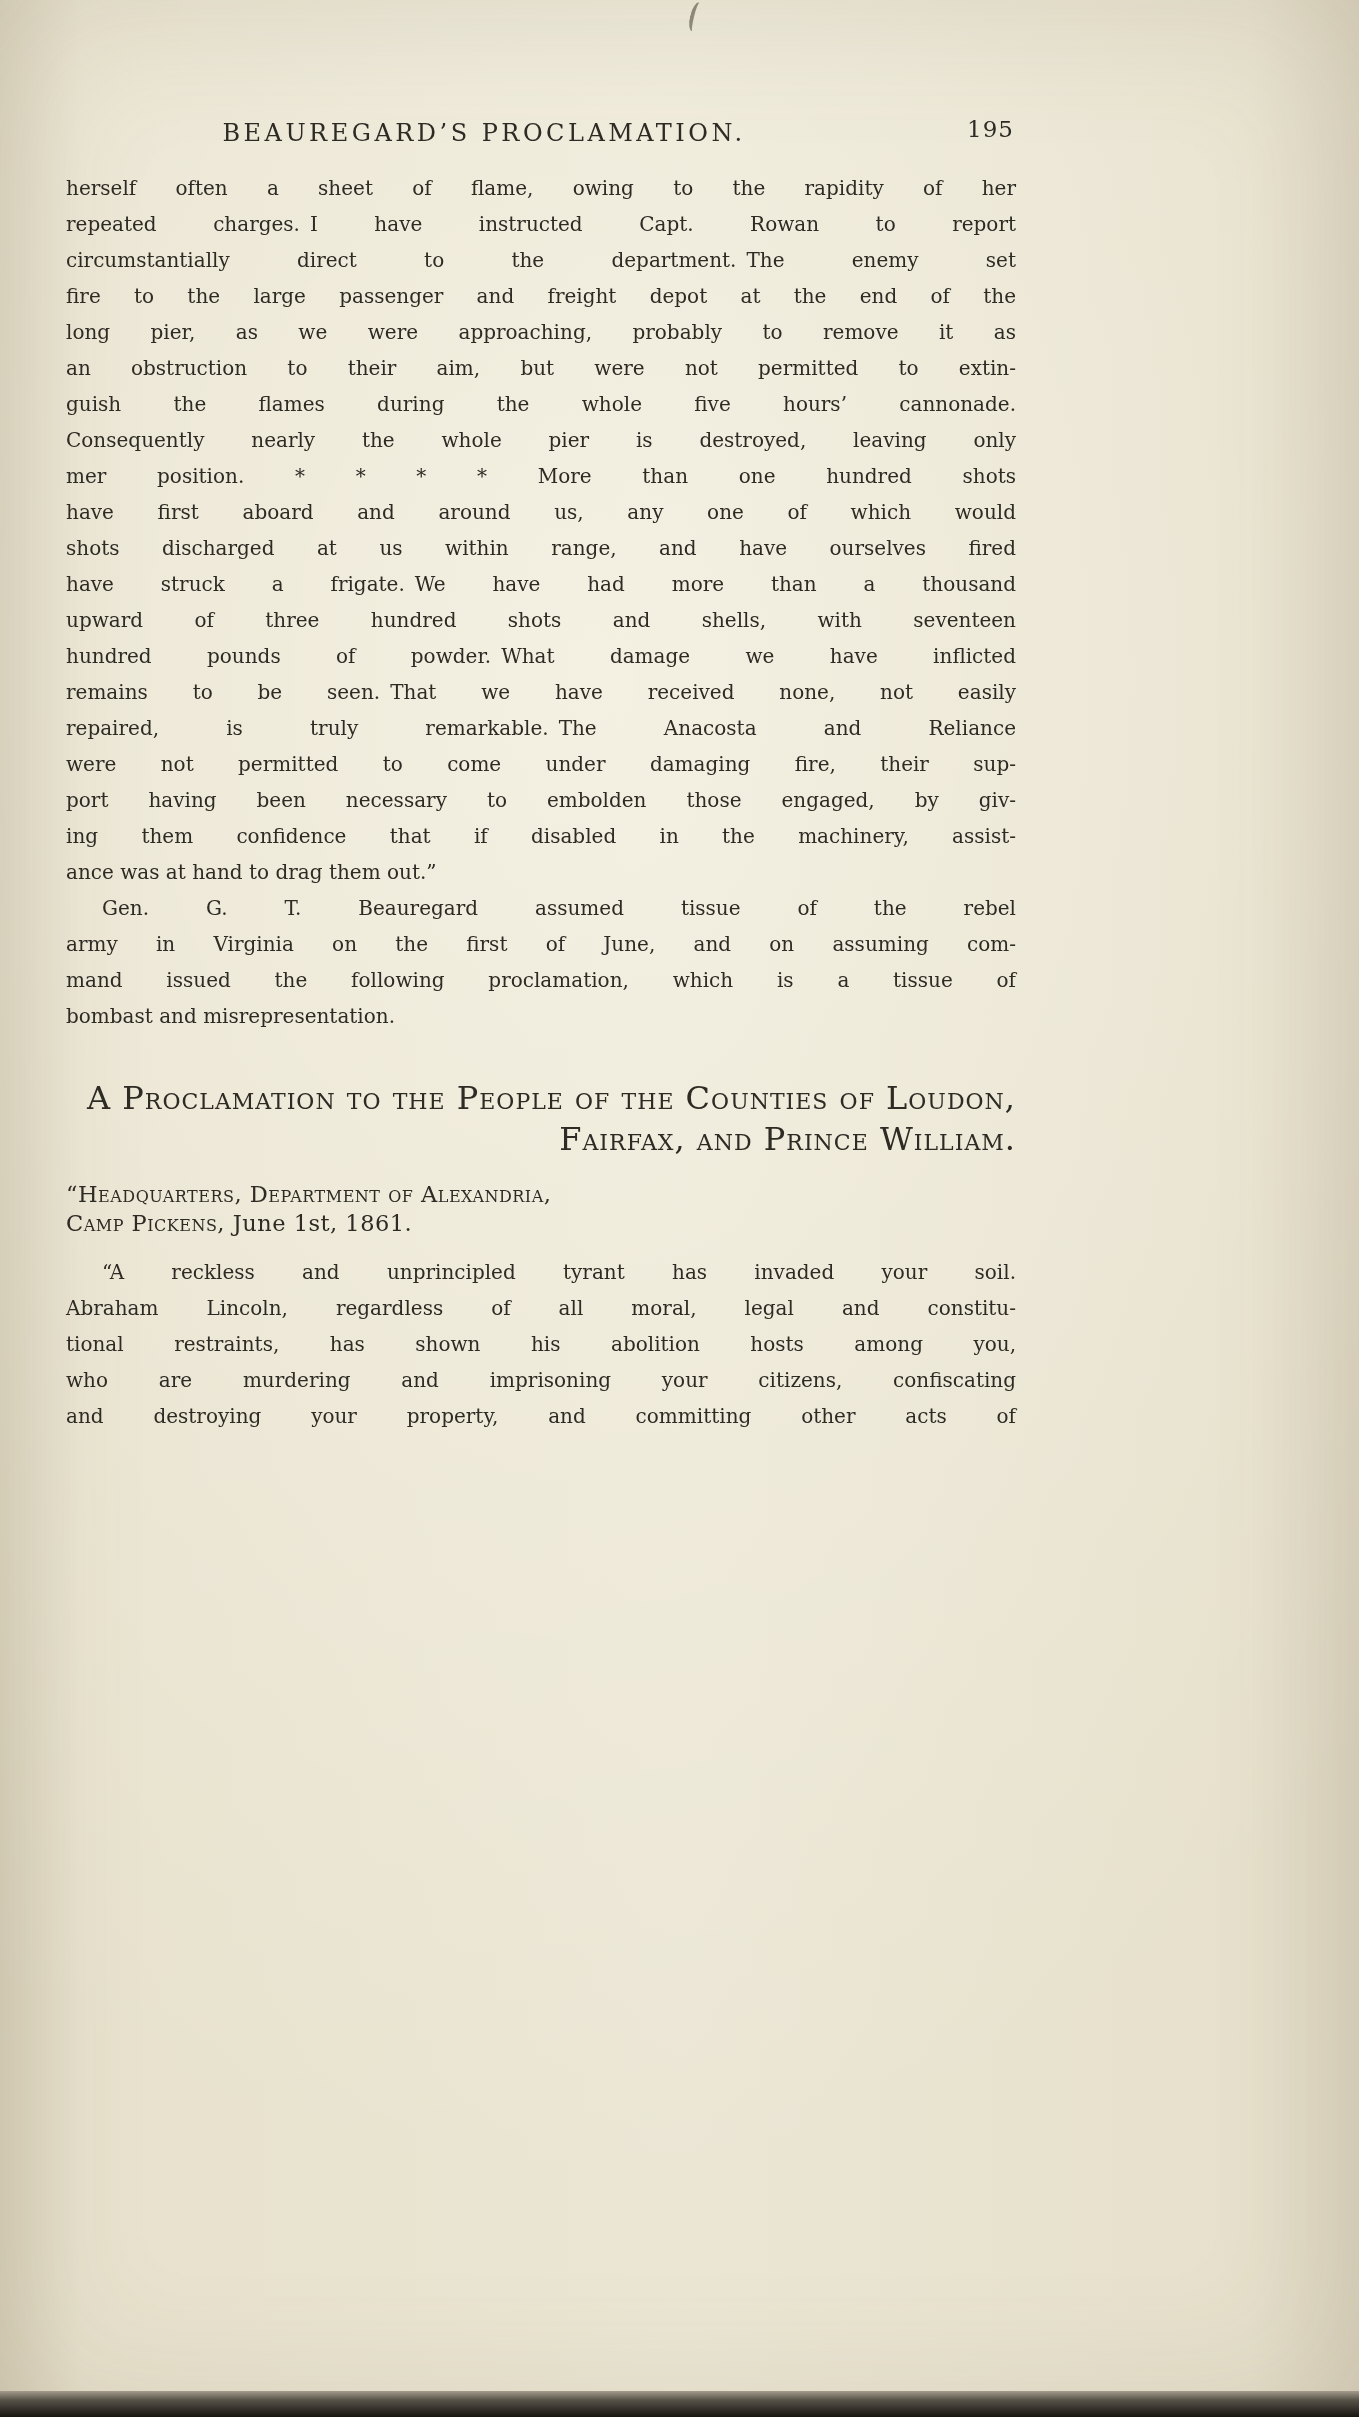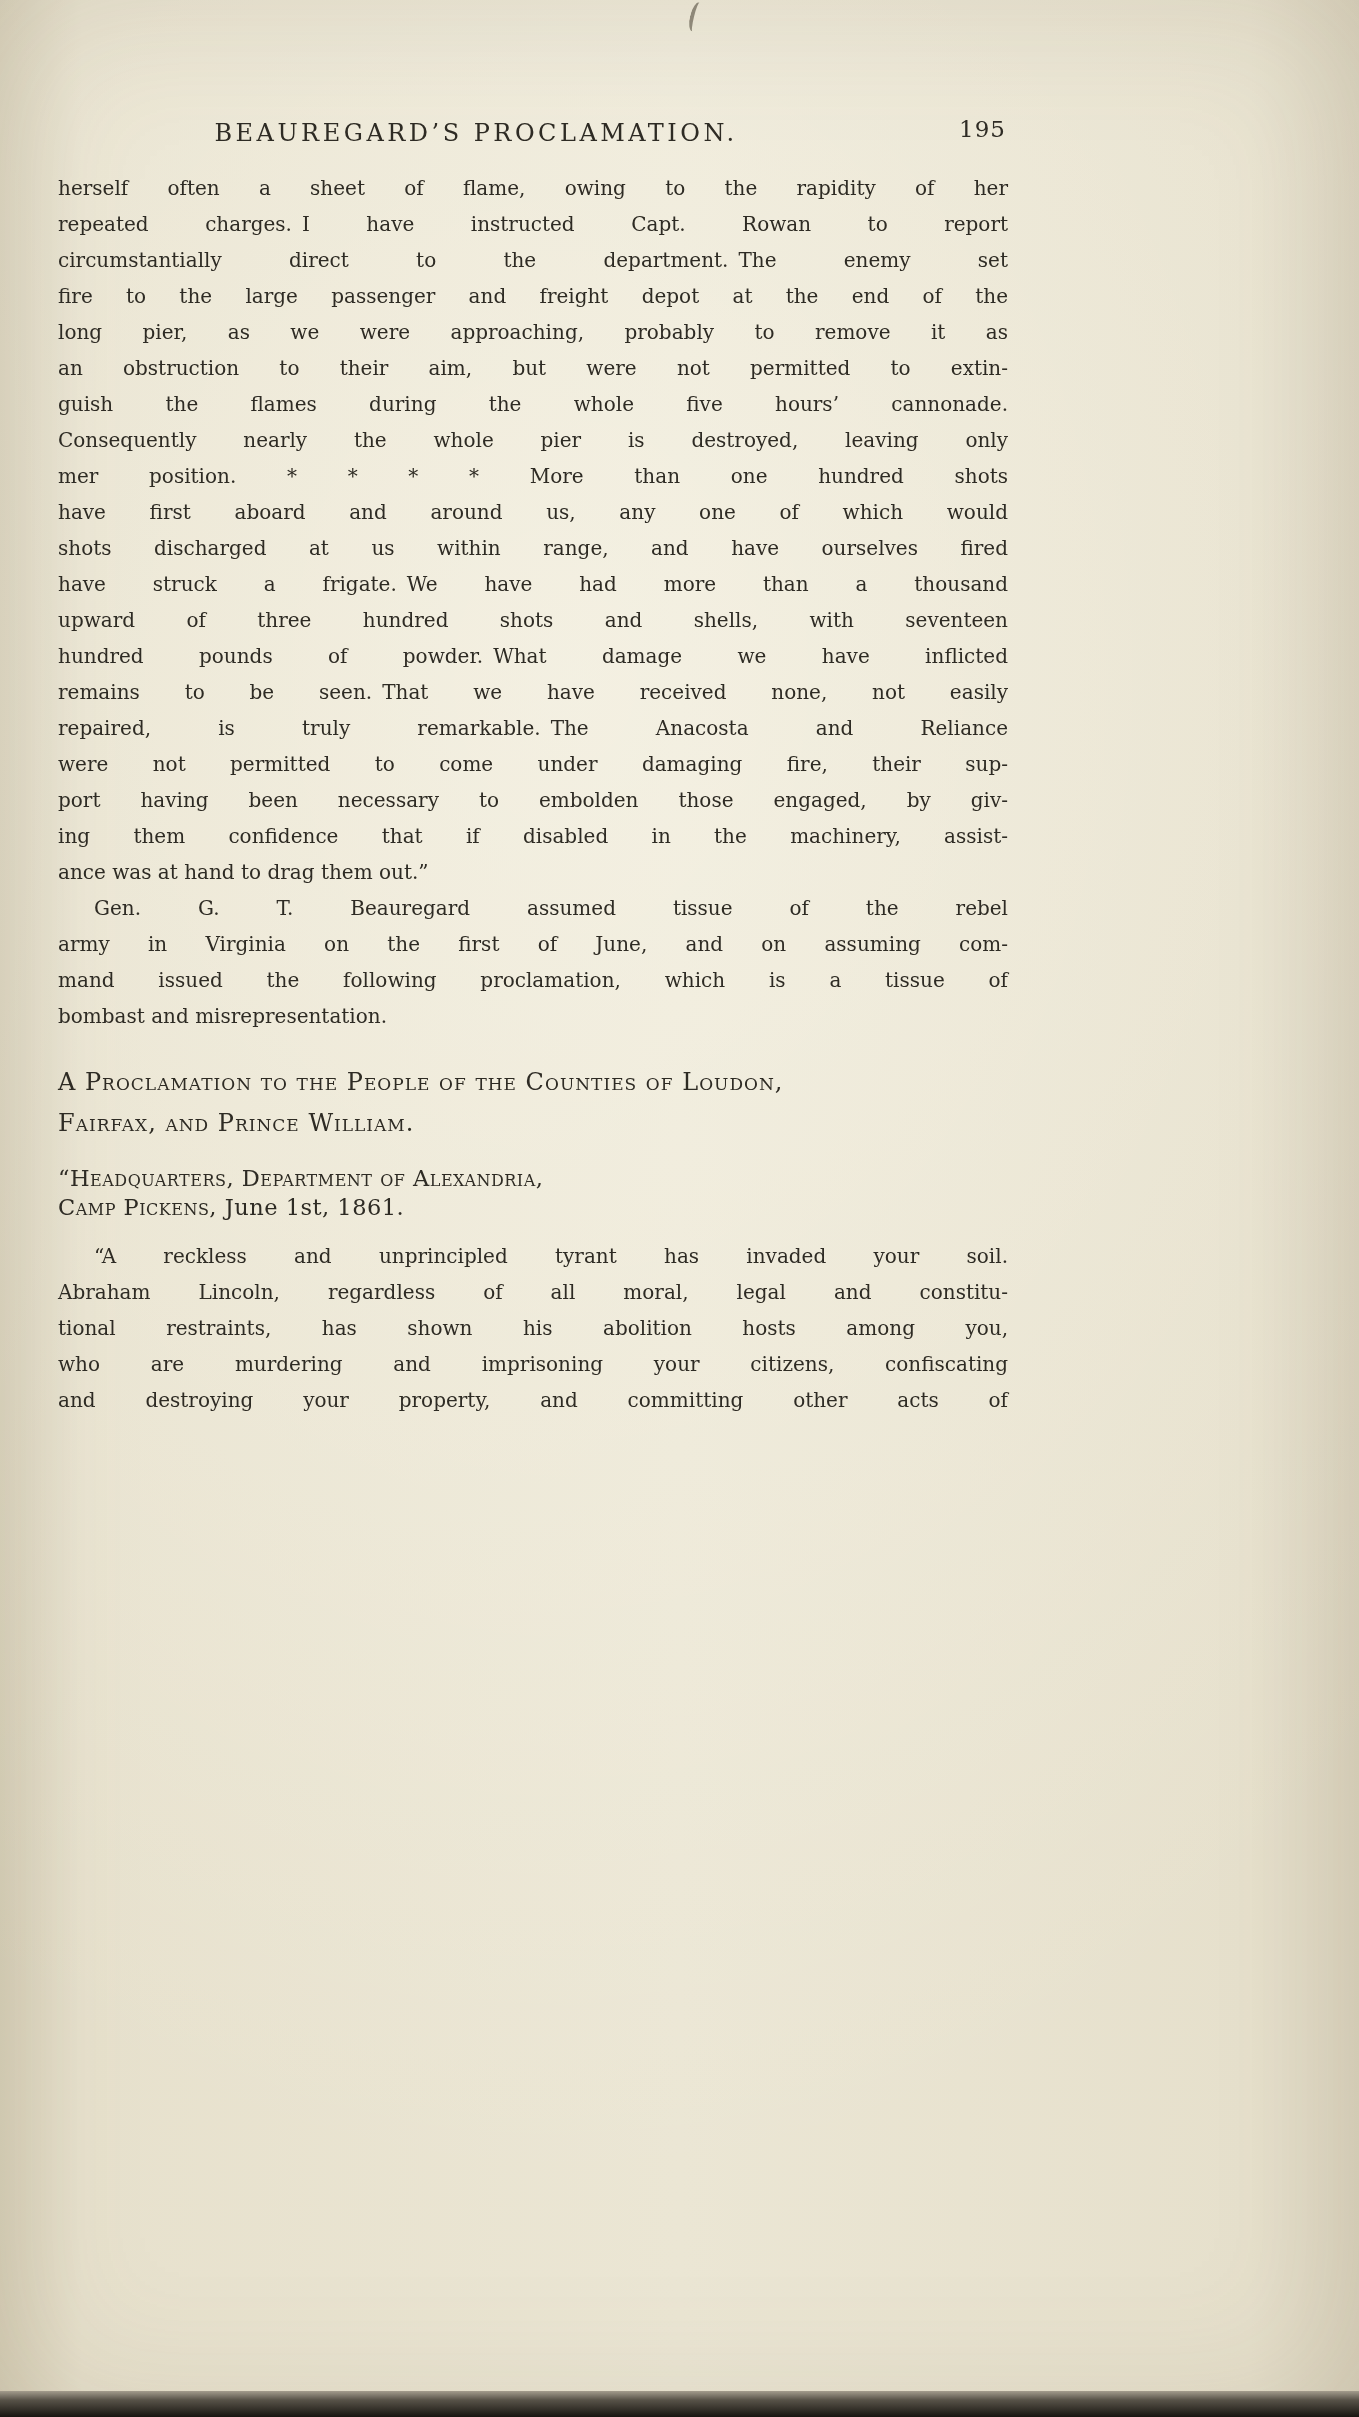--- a/index.html
+++ b/index.html
@@ -22,21 +22,21 @@
   .ink-smudge {
     position: absolute; left: 690px; top: 2px;
     width: 12px; height: 30px;
     border-left: 4px solid rgba(70,62,48,0.55);
     border-radius: 60% 40% 40% 60%;
     transform: rotate(14deg);
   }
 
   .content {
     position: absolute;
-    left: 58px; top: 116px;
+    left: 66px; top: 116px;
     width: 950px;
   }
 
   .running-head { position: relative; height: 36px; margin-bottom: 18px; }
   .running-title {
     position: absolute; left: 44%; transform: translateX(-50%); top: 3px;
     font-size: 24px; letter-spacing: 3.5px; white-space: nowrap;
   }
   .page-number { position: absolute; right: 2px; top: 0; font-size: 23px; letter-spacing: 1px; }
 
@@ -45,24 +45,24 @@
     font-size: 20px;
     line-height: 36px;
     text-align: justify;
     text-align-last: justify;
     -moz-text-align-last: justify;
   }
   .line.flush { text-align-last: left; -moz-text-align-last: left; }
   .line.indent { padding-left: 36px; }
 
   .proc-heading {
-    margin-top: 28px;
-    text-align: left;
+    margin-top: 44px;
+    text-align: right;
     font-variant-caps: small-caps;
-    font-size: 24px;
+    font-size: 32px;
     line-height: 41px;
     letter-spacing: 1px;
   }
 
   .dateline {
     margin-top: 20px;
     font-size: 22.5px;
     line-height: 29px;
     letter-spacing: 0.5px;
   }

